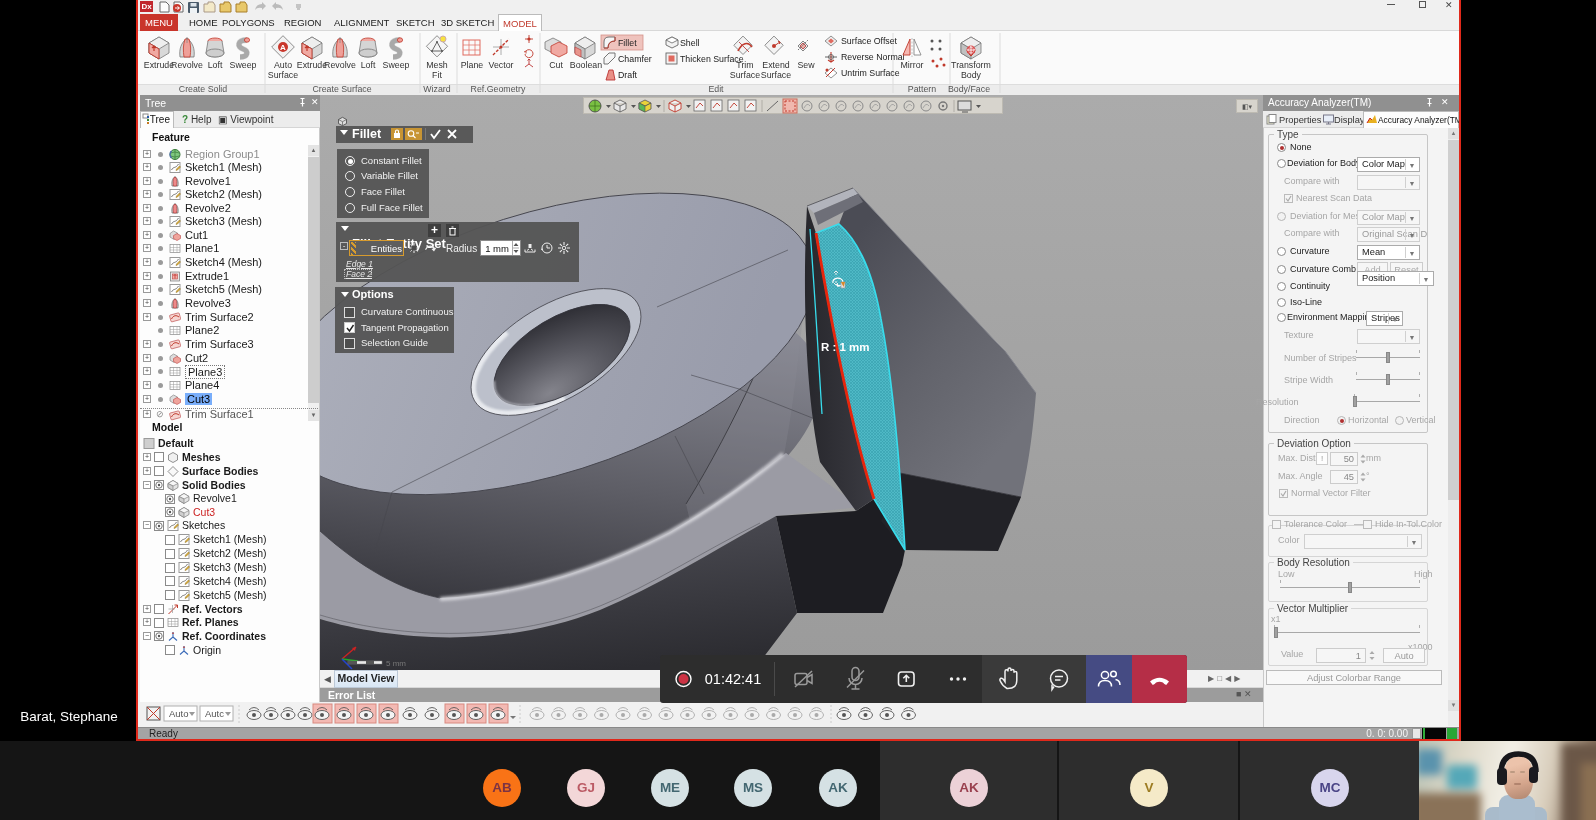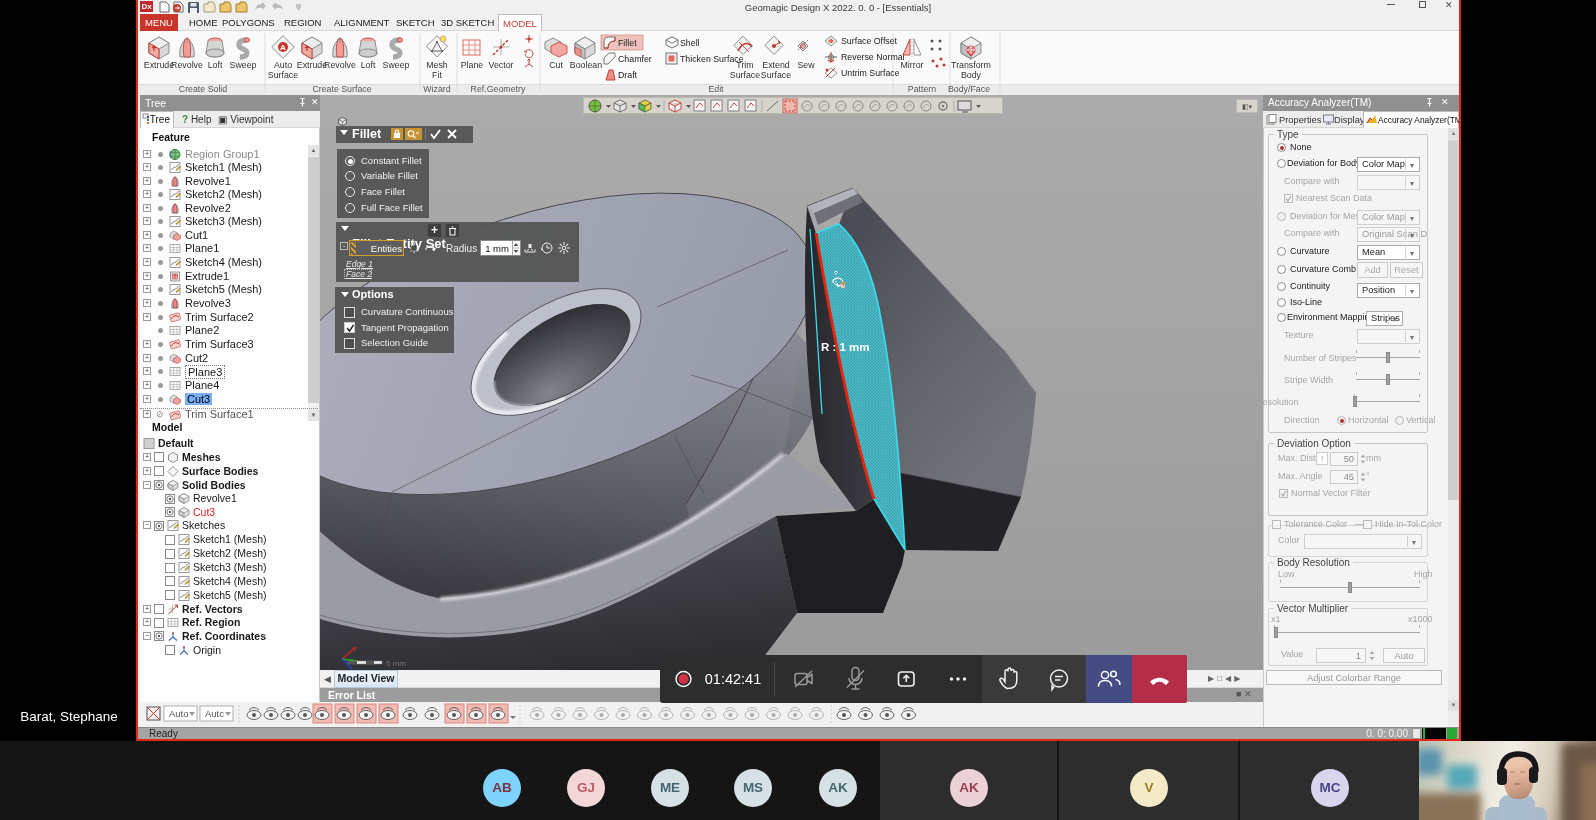--- a/index.html
+++ b/index.html
@@ -25,21 +25,20 @@
 .dlg{position:absolute;background:rgba(84,84,84,0.95);color:#f0f0f0}
 .wcb{position:absolute;width:10px;height:10px;border:1px solid #ddd;background:#4e4e4e}
 .rtab{position:absolute;font-size:9.5px;color:#333;white-space:nowrap}
 </style>
 </head>
 <body>
 <div class="a tx" style="left:0;top:709px;width:138px;color:#fff;font-size:13.5px;text-align:center">Barat, Stephane</div>
 <div id="app" class="a" style="left:138px;top:0;width:1321px;height:740px;background:#f0f0f0;overflow:hidden">
 
 <div class="a" style="left:2px;top:1px;width:13px;height:11px;background:#c1272d;color:#fff;font-size:8px;font-weight:bold;text-align:center;line-height:11px">Dx</div>
-<div class="a tx" style="left:100px;top:2px;width:1200px;text-align:center;font-size:9.5px;color:#3a3a3a">Geomagic Design X 2022. 0. 0 - [Essentials]</div>
 <div class="a" style="left:1249px;top:4px;width:8px;height:1px;background:#555"></div>
 <div class="a" style="left:1281px;top:1px;width:7px;height:7px;border:1px solid #555"></div>
 <div class="a" style="left:1307px;top:0;width:10px;height:10px;color:#444;font-size:9px;line-height:10px">✕</div>
 
 <svg class="a" style="left:20px;top:0" width="150" height="14" viewBox="0 0 150 14">
 <g fill="#fdfdfd" stroke="#666" stroke-width="1">
 <path d="M2 2 h6 l3 3 v7 h-9 z"></path>
         <path d="M16 2 h6 l3 3 v7 h-9 z"></path>
 </g>
 <circle cx="19" cy="8" r="4" fill="#c9372c"></circle>
@@ -562,21 +561,21 @@
       <path d="M1 10 L10 1 m-3 0 h3 v3" stroke="#c0392b" stroke-width="1" fill="none"></path>
       <path d="M1 5 h6 M5 1 v8" stroke="#999" stroke-width="0.7"></path>
     </svg>
 <div class="trow" style="left:44px;top:602.5px;font-weight:bold;color:#1a1a1a;font-size:10.5px">Ref. Vectors</div>
 <div class="pbox" style="left:5px;top:618.0px">+</div>
 <div class="mcb" style="left:16px;top:617.5px"></div>
 <svg class="a" style="left:29px;top:617.0px" width="12" height="11" viewBox="0 0 11 11">
       <rect x="0.5" y="1.5" width="10" height="8" fill="#fff" stroke="#888" stroke-width="0.7"></rect>
       <path d="M4 1.5 v8 M7.5 1.5 v8 M0.5 4.5 h10 M0.5 7 h10" stroke="#999" stroke-width="0.5"></path>
     </svg>
-<div class="trow" style="left:44px;top:616.0px;font-weight:bold;color:#1a1a1a;font-size:10.5px">Ref. Region</div>
+<div class="trow" style="left:44px;top:616.0px;font-weight:bold;color:#1a1a1a;font-size:10.5px">Ref. Planes</div>
 <div class="pbox" style="left:5px;top:631.5px">−</div>
 <div class="mcb" style="left:16px;top:631px"></div>
 <svg class="a" style="left:17px;top:632px" width="8" height="8">
       <circle cx="4" cy="4" r="3.2" fill="none" stroke="#555" stroke-width="0.8"></circle>
       <circle cx="4" cy="4" r="1.2" fill="#555"></circle>
     </svg>
 <svg class="a" style="left:29px;top:630.5px" width="12" height="11" viewBox="0 0 11 11">
       <path d="M5.5 1 V6 L1.5 9.5 M5.5 6 L9.5 9.5" stroke="#3a6ab8" stroke-width="1.1" fill="none"></path>
       <path d="M5.5 1 l-1.2 1.8 h2.4z" fill="#c0392b"></path>
     </svg>
@@ -1092,21 +1091,21 @@
 <div class="ddd" style="left:1219px;top:226.5px;width:63px;height:15px">Original Scan D<div class="dar">▼</div></div>
 <div class="rad" style="left:1139px;top:247px"></div>
 <div class="lbl" style="left:1152px;top:246px;">Curvature</div>
 <div class="ddn" style="left:1219px;top:244.5px;width:63px;height:15px">Mean<div class="dar">▼</div></div>
 <div class="rad" style="left:1139px;top:265px"></div>
 <div class="lbl" style="left:1152px;top:264px;">Curvature Comb</div>
 <div class="a" style="left:1219px;top:262px;width:31px;height:16px;background:#f6f6f6;border:1px solid #ccc;font-size:9.3px;color:#aaa;text-align:center;line-height:15px">Add</div>
 <div class="a" style="left:1252px;top:262px;width:33px;height:16px;background:#f6f6f6;border:1px solid #ccc;font-size:9.3px;color:#aaa;text-align:center;line-height:15px">Reset</div>
 <div class="rad" style="left:1139px;top:282px"></div>
 <div class="lbl" style="left:1152px;top:281px;">Continuity</div>
-<div class="ddn" style="left:1219px;top:283px;width:63px;height:15px">Position<div class="dar">▼</div></div>
+<div class="ddn" style="left:1219px;top:271px;width:77px;height:15px">Position<div class="dar">▼</div></div>
 <div class="rad" style="left:1139px;top:298px"></div>
 <div class="lbl" style="left:1152px;top:297px;">Iso-Line</div>
 <div class="rad" style="left:1139px;top:313px"></div>
 <div class="lbl" style="left:1149px;top:312px;">Environment Mapping</div>
 <div class="ddn" style="left:1228px;top:310.5px;width:37px;height:15px">Stripes<div class="dar">▼</div></div>
 <div class="lblg" style="left:1146px;top:330px;">Texture</div>
 <div class="ddd" style="left:1219px;top:328.5px;width:63px;height:15px">
       <div class="dar">▼</div>
     </div>
 <div class="lblg" style="left:1146px;top:353px;">Number of Stripes</div>
@@ -1164,21 +1163,21 @@
 <div class="glab" style="left:1136px;top:557px">Body Resolution</div>
 <div class="lblg" style="left:1140px;top:569px;">Low</div>
 <div class="lblg" style="left:1276px;top:569px;">High</div>
 <div class="sld" style="left:1142px;top:587px;width:140px"></div>
     <div class="tick" style="left:1142px;top:580px"></div>
     <div class="tick" style="left:1281px;top:580px"></div>
     <div class="sth" style="left:1210px;top:582px"></div>
 <div class="grp" style="left:1130px;top:608px;width:160px;height:58px;border-color:#d5d5d5"></div>
 <div class="glab" style="left:1136px;top:603px">Vector Multiplier</div>
 <div class="lblg" style="left:1133px;top:614px;">x1</div>
-<div class="lblg" style="left:1270px;top:614px;">x1000</div>
+<div class="lblg" style="left:1270px;top:642px;">x1000</div>
 <div class="sld" style="left:1136px;top:632px;width:146px"></div>
     <div class="tick" style="left:1136px;top:625px"></div>
     <div class="tick" style="left:1281px;top:625px"></div>
     <div class="sth" style="left:1136px;top:627px"></div>
 <div class="lblg" style="left:1143px;top:649px;">Value</div>
 <div class="a" style="left:1178px;top:648px;width:50px;height:15px;background:#f6f6f6;border:1px solid #ccc;font-size:9.3px;color:#888;text-align:right;line-height:14px;padding-right:4px">1</div>
 <svg class="a" style="left:1230px;top:648px" width="8" height="15">
       <path d="M1.5 6 l2.5 -3 2.5 3z M1.5 9 l2.5 3 2.5 -3z" fill="#aaa"></path>
     </svg>
 <div class="a" style="left:1245px;top:648px;width:42px;height:15px;background:#f8f8f8;border:1px solid #ccc;font-size:9.3px;color:#999;text-align:center;line-height:14px">Auto</div>
@@ -1224,21 +1223,21 @@
       <path d="M438.5 31.5 q0 -6 6.5 -6 q6.5 0 6.5 6"></path>
 <circle cx="453.5" cy="19" r="2.8"></circle>
       <path d="M455.5 24.6 q4.5 0.8 4.5 5.4"></path>
 </g>
 <path d="M490 26.5 q9.5 -7.5 19 0 l-2.8 3.5 q-2 -1 -3.3 -2.6 q-3.4 -1.5 -6.8 0 q-1.3 1.6 -3.3 2.6 z" fill="#fff"></path>
 </svg>
 <div class="a" style="left:0;top:741px;width:1596px;height:79px;background:#151515"></div>
 <div class="a" style="left:880px;top:741px;width:177px;height:79px;background:#2d2d2d"></div>
 <div class="a" style="left:1059px;top:741px;width:179px;height:79px;background:#2d2d2d"></div>
 <div class="a" style="left:1240px;top:741px;width:179px;height:79px;background:#2d2d2d"></div>
-<div class="a" style="left:483px;top:769px;width:38px;height:38px;border-radius:50%;background:#7dd3fc;color:#7c3343;font-size:13.5px;font-weight:bold;text-align:center;line-height:38px">AB</div>
+<div class="a" style="left:483px;top:769px;width:38px;height:38px;border-radius:50%;background:#f97316;color:#7c3343;font-size:13.5px;font-weight:bold;text-align:center;line-height:38px">AB</div>
 <div class="a" style="left:567px;top:769px;width:38px;height:38px;border-radius:50%;background:#f3d7d8;color:#bb5a64;font-size:13.5px;font-weight:bold;text-align:center;line-height:38px">GJ</div>
 <div class="a" style="left:651px;top:769px;width:38px;height:38px;border-radius:50%;background:#d5e1e4;color:#436771;font-size:13.5px;font-weight:bold;text-align:center;line-height:38px">ME</div>
 <div class="a" style="left:734px;top:769px;width:38px;height:38px;border-radius:50%;background:#d5e1e4;color:#436771;font-size:13.5px;font-weight:bold;text-align:center;line-height:38px">MS</div>
 <div class="a" style="left:819px;top:769px;width:38px;height:38px;border-radius:50%;background:#d5e1e4;color:#436771;font-size:13.5px;font-weight:bold;text-align:center;line-height:38px">AK</div>
 <div class="a" style="left:950px;top:769px;width:38px;height:38px;border-radius:50%;background:#ecd1d7;color:#99404e;font-size:13.5px;font-weight:bold;text-align:center;line-height:38px">AK</div>
 <div class="a" style="left:1130px;top:769px;width:38px;height:38px;border-radius:50%;background:#f5eac8;color:#9d7c22;font-size:13.5px;font-weight:bold;text-align:center;line-height:38px">V</div>
 <div class="a" style="left:1311px;top:769px;width:38px;height:38px;border-radius:50%;background:#d8d5ed;color:#4a4486;font-size:13.5px;font-weight:bold;text-align:center;line-height:38px">MC</div>
 <div class="a" style="left:1419px;top:741px;width:177px;height:79px;overflow:hidden;background:#b8ab98">
 <div class="a" style="left:-8px;top:-8px;width:200px;height:100px;filter:blur(4px)">
 <div class="a" style="left:0;top:0;width:200px;height:100px;background:linear-gradient(100deg,#b4bfb2 0%,#ddd8c8 25%,#f2efe6 48%,#d8cdbb 68%,#8a7360 85%,#5e4c3d 100%)"></div>

